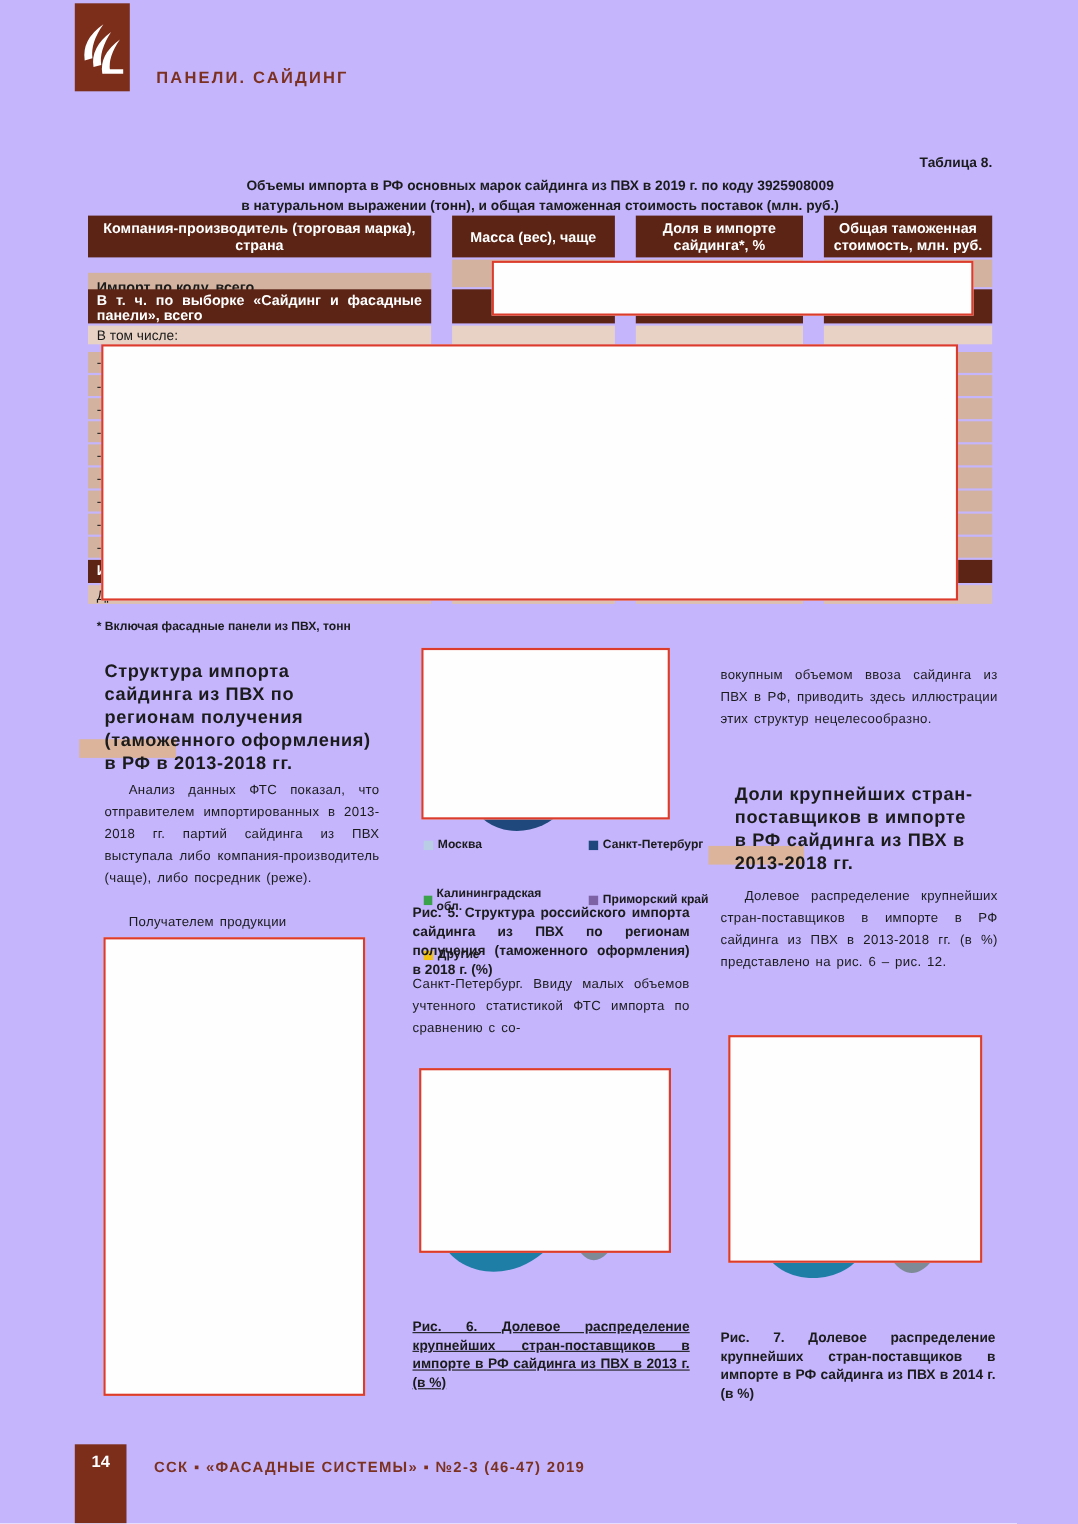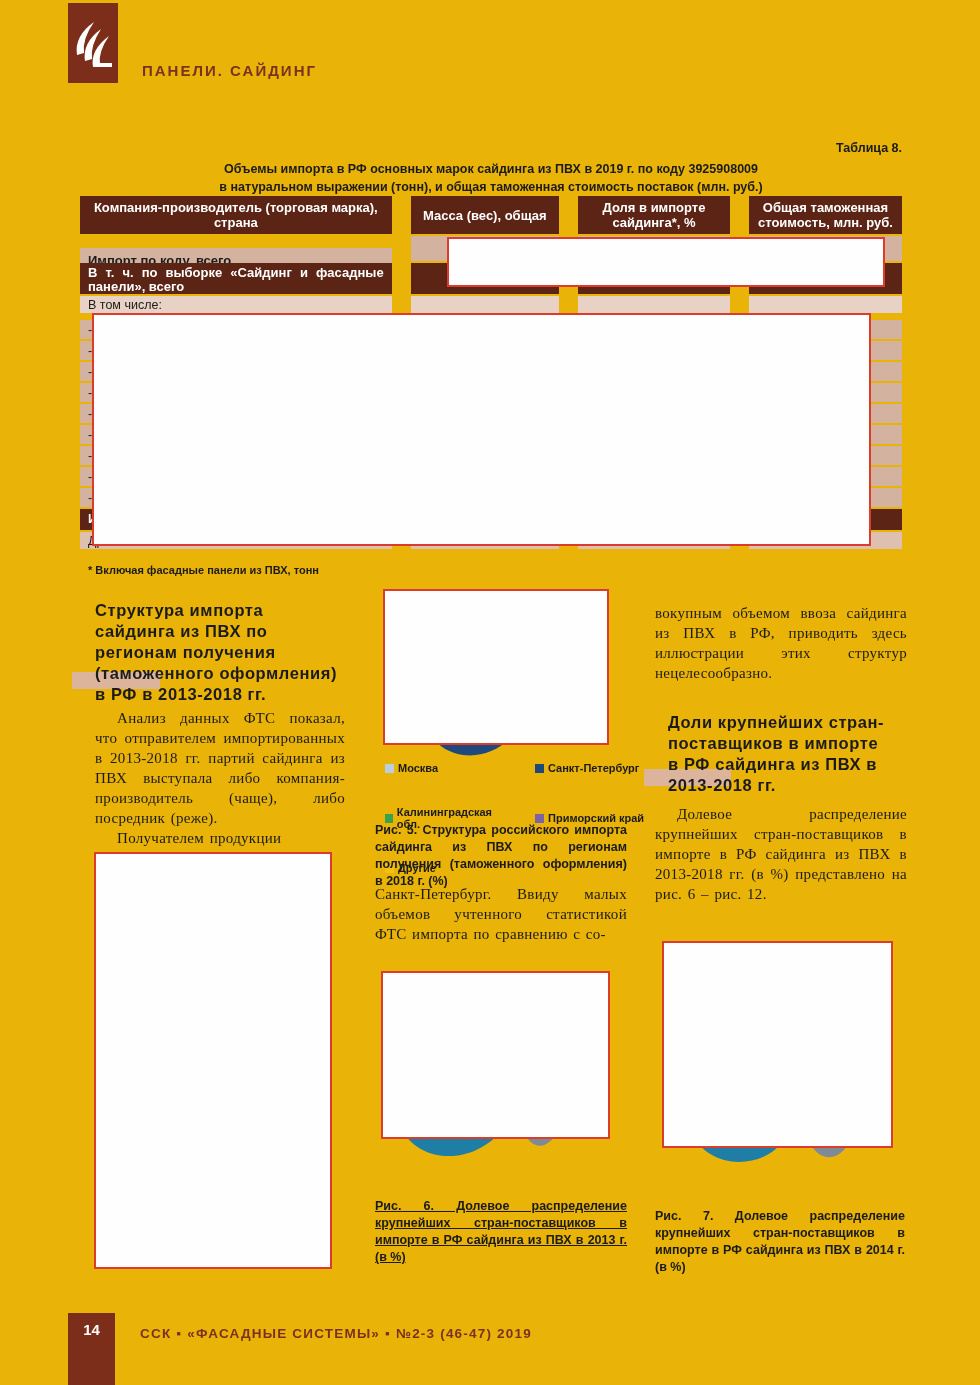--- a/index.html
+++ b/index.html
@@ -1,16 +1,16 @@
 <!DOCTYPE html>
 <html><head>
 <meta charset="utf-8">
 <style>
   html,body{margin:0;padding:0;background:#ffffff;}
-  #page{position:relative;width:980px;height:1385px;background:#eab308;overflow:hidden;
+  #page{position:relative;width:980px;height:1385px;background:#c4b5fd;overflow:hidden;
         font-family:"Liberation Sans", sans-serif;color:#1b1b1b;}
   
   .logo{position:absolute;left:68px;top:3px;width:50px;height:80px;background:#7c2e1b;}
   .section-title{position:absolute;left:142px;top:62px;font-size:15px;font-weight:bold;
         color:#7c3120;letter-spacing:2px;}
   
   .table-label{position:absolute;left:652px;top:141px;width:250px;text-align:right;
         font-size:12.5px;font-weight:bold;}
   .table-title{position:absolute;left:80px;top:160px;width:822px;text-align:center;
         font-size:12.5px;font-weight:bold;line-height:18px;}
@@ -31,22 +31,22 @@
   .h25{height:25px}.h31{height:31px}.h17{height:22px}.h19{height:19px}.h21{height:21px}
   .h25 .cell{height:25px}.h31 .cell{height:31px}.h17 .cell{height:17px}
   .h19 .cell{height:19px}.h21 .cell{height:21px}
   .footnote{position:absolute;left:88px;top:564px;font-size:11px;font-weight:bold;}
   
   .redact{position:absolute;background:#fefefe;border:2px solid #dc3c2c;box-sizing:border-box;}
   
   .col-heading{position:absolute;font-size:16.5px;font-weight:bold;line-height:21px;
         letter-spacing:.6px;white-space:pre-line;z-index:2;}
   .hl-bar{position:absolute;background:#dcb49b;z-index:1;}
-  .para{position:absolute;font-size:15px;line-height:20px;text-align:justify;
-        letter-spacing:.3px;word-spacing:1.5px;font-family:Liberation Serif, serif;}
+  .para{position:absolute;font-size:12px;line-height:20px;text-align:justify;
+        letter-spacing:.3px;word-spacing:1.5px;}
   .indent{text-indent:22px;}
   .frag{white-space:pre-line;text-align:left;}
   
   .figure{position:absolute;}
   .figure svg{position:absolute;left:0;top:0;}
   .fig-redact{position:absolute;left:0;top:0;right:0;background:#fefefe;
         border:2px solid #dc3c2c;box-sizing:border-box;}
   .legend{position:absolute;display:grid;grid-template-columns:118px auto;
         column-gap:4px;row-gap:4px;font-size:11px;font-weight:bold;gap:32px;}
   .legend-item{display:flex;align-items:center;gap:4px;}
@@ -74,21 +74,21 @@
 
   <div class="table-label">Таблица 8.</div>
   <div class="table-title">
     <div>Объемы импорта в РФ основных марок сайдинга из ПВХ в 2019 г. по коду 3925908009</div>
     <div>в натуральном выражении (тонн), и общая таможенная стоимость поставок (млн. руб.)</div>
   </div>
 
   <div class="tbl">
     <div class="trow hdr">
       <div class="cell c1">Компания-производитель (торговая марка), страна</div>
-      <div class="cell c2">Масса (вес), общая</div>
+      <div class="cell c2">Масса (вес), чаще</div>
       <div class="cell c3">Доля в импорте сайдинга*, %</div>
       <div class="cell c4">Общая таможенная стоимость, млн. руб.</div>
     </div>
     <div class="trow h25 bold">
       <div class="cell c1">Импорт по коду, всего</div>
       <div class="cell c2"></div>
         <div class="cell c3"></div>
         <div class="cell c4"></div>
     </div>
     <div class="trow h31 r-dark">

